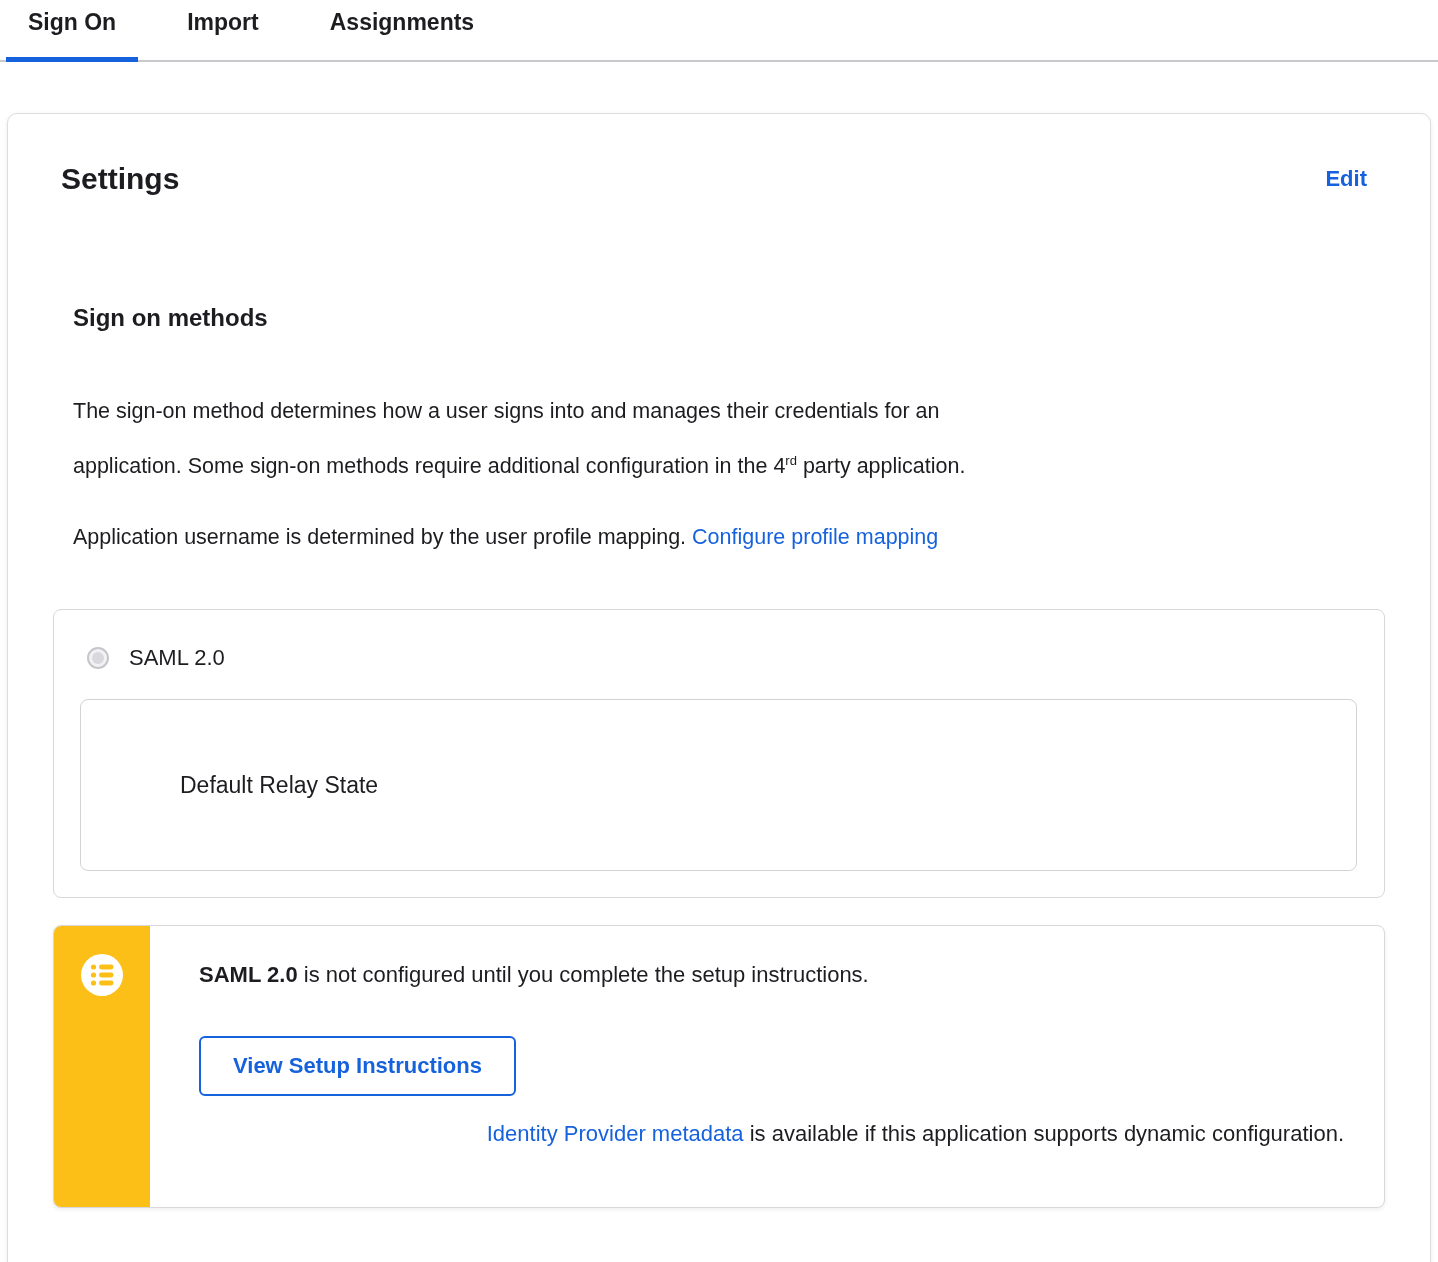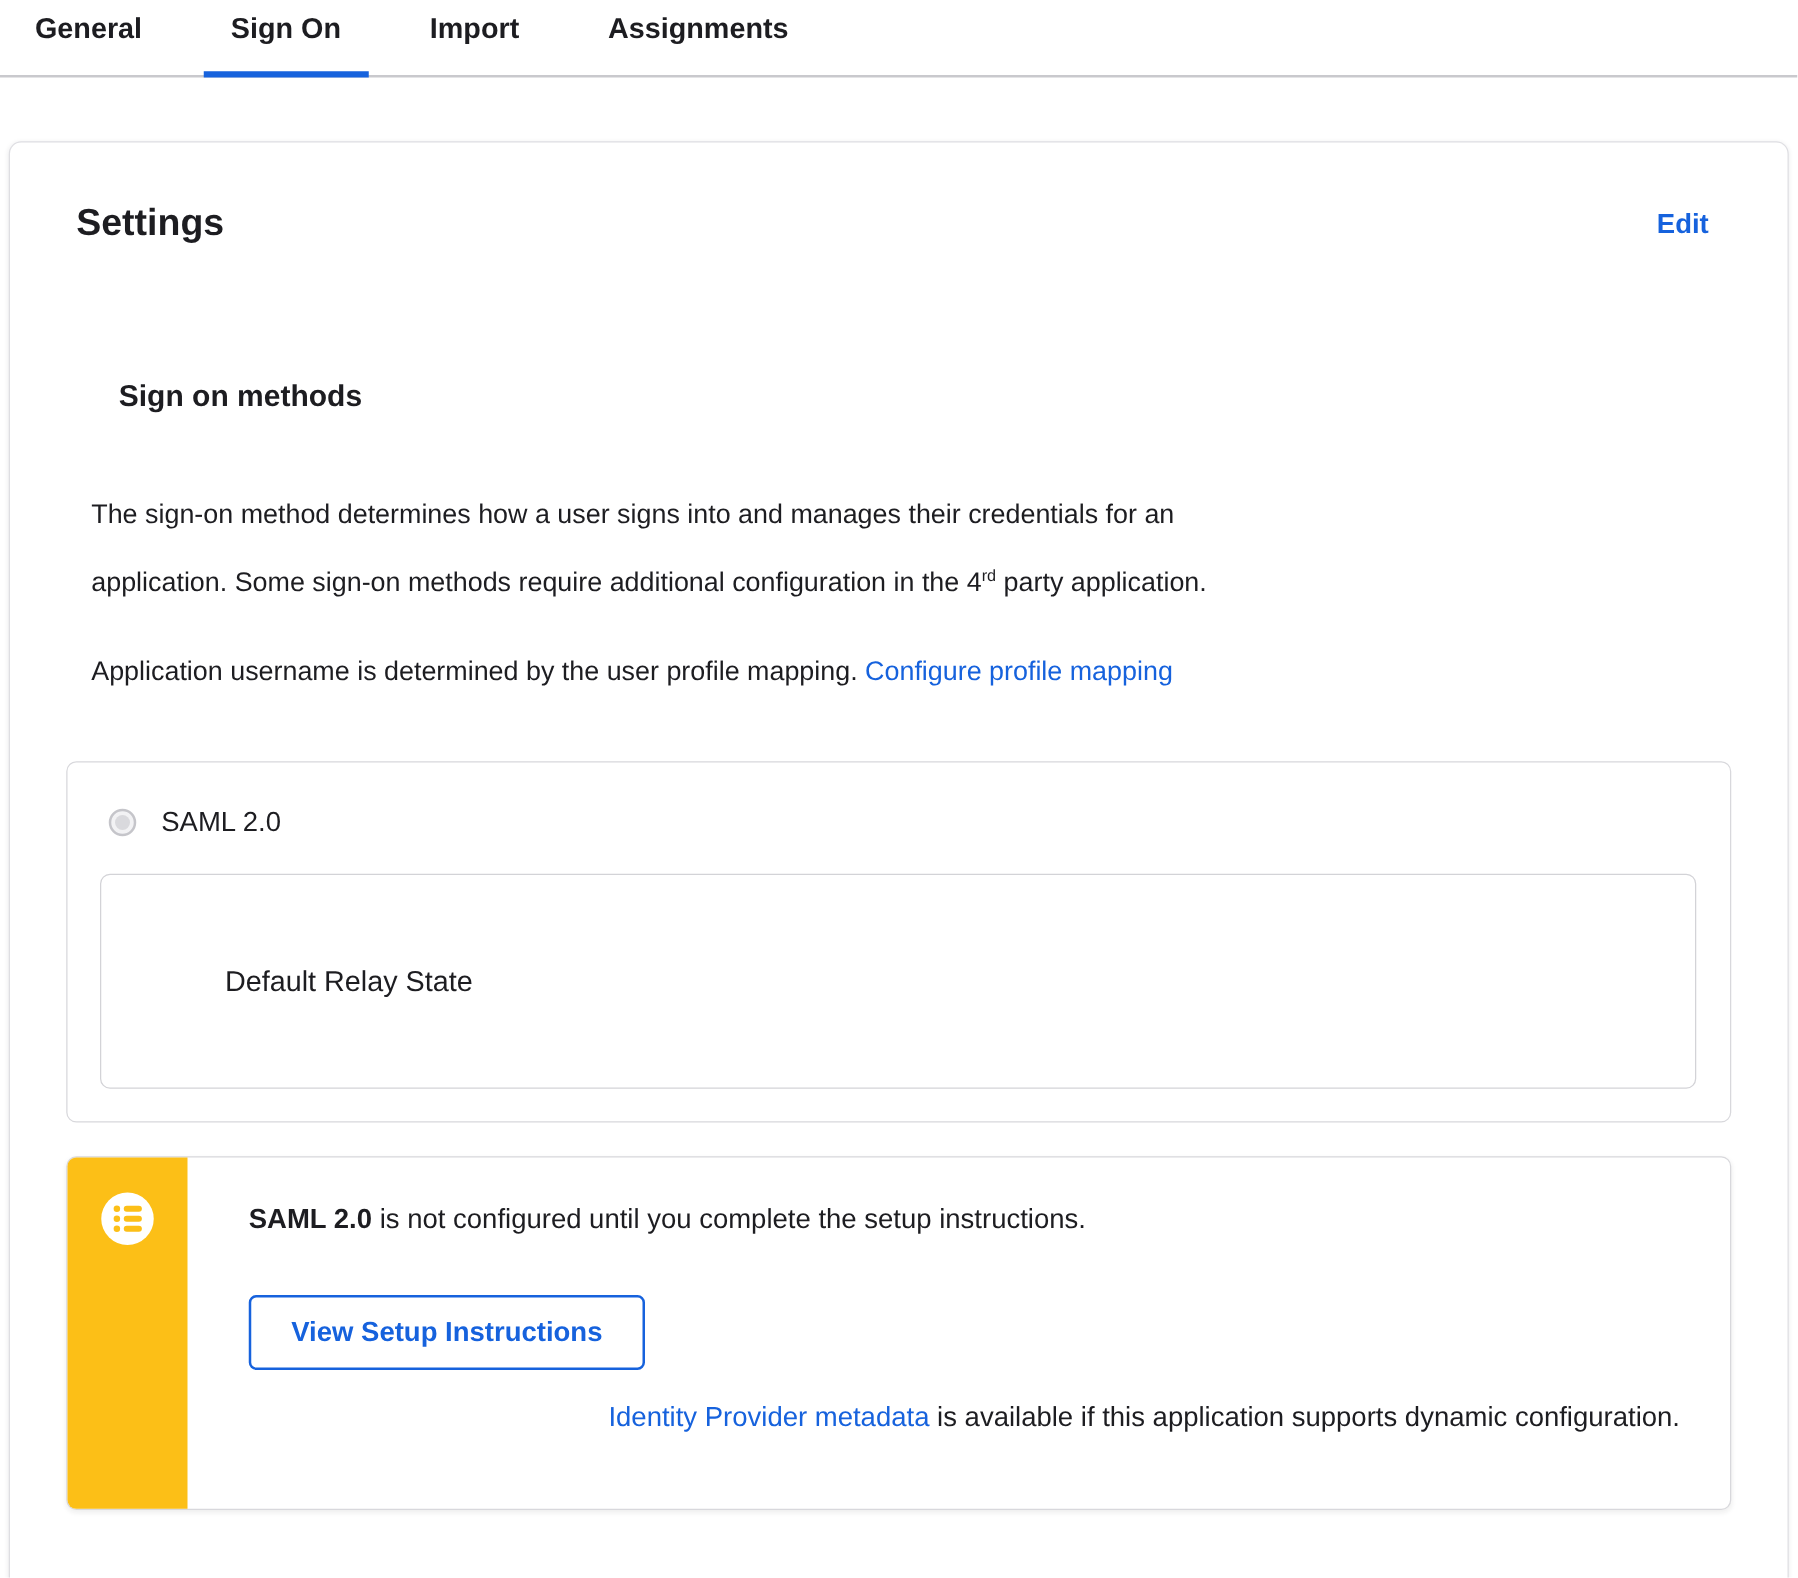--- a/index.html
+++ b/index.html
@@ -65,21 +65,21 @@
   }
   .edit-link {
     font-size: 22px;
     font-weight: 700;
     color: var(--accent-blue);
     text-decoration: none;
     cursor: pointer;
   }
 
   .section-title {
-    margin: 100px 0 0 87px;
+    margin: 100px 0 0 65px;
     font-size: 24px;
     font-weight: 700;
     line-height: 34px;
   }
 
   .desc {
     margin: 52px 65px 0 65px;
     font-size: 21.5px;
     line-height: 49px;
     font-weight: 400;
@@ -194,21 +194,20 @@
     margin-top: 23px;
     font-size: 22px;
     line-height: 30px;
     text-align: right;
   }
 </style>
 </head>
 <body>
 
 <nav class="tabbar">
-  <div class="tab">General</div>
   <div class="tab active">Sign On</div>
   <div class="tab">Import</div>
   <div class="tab">Assignments</div>
 </nav>
 
 <section class="card">
 
   <div class="card-header">
     <h1 class="card-title">Settings</h1>
     <a class="edit-link">Edit</a>

